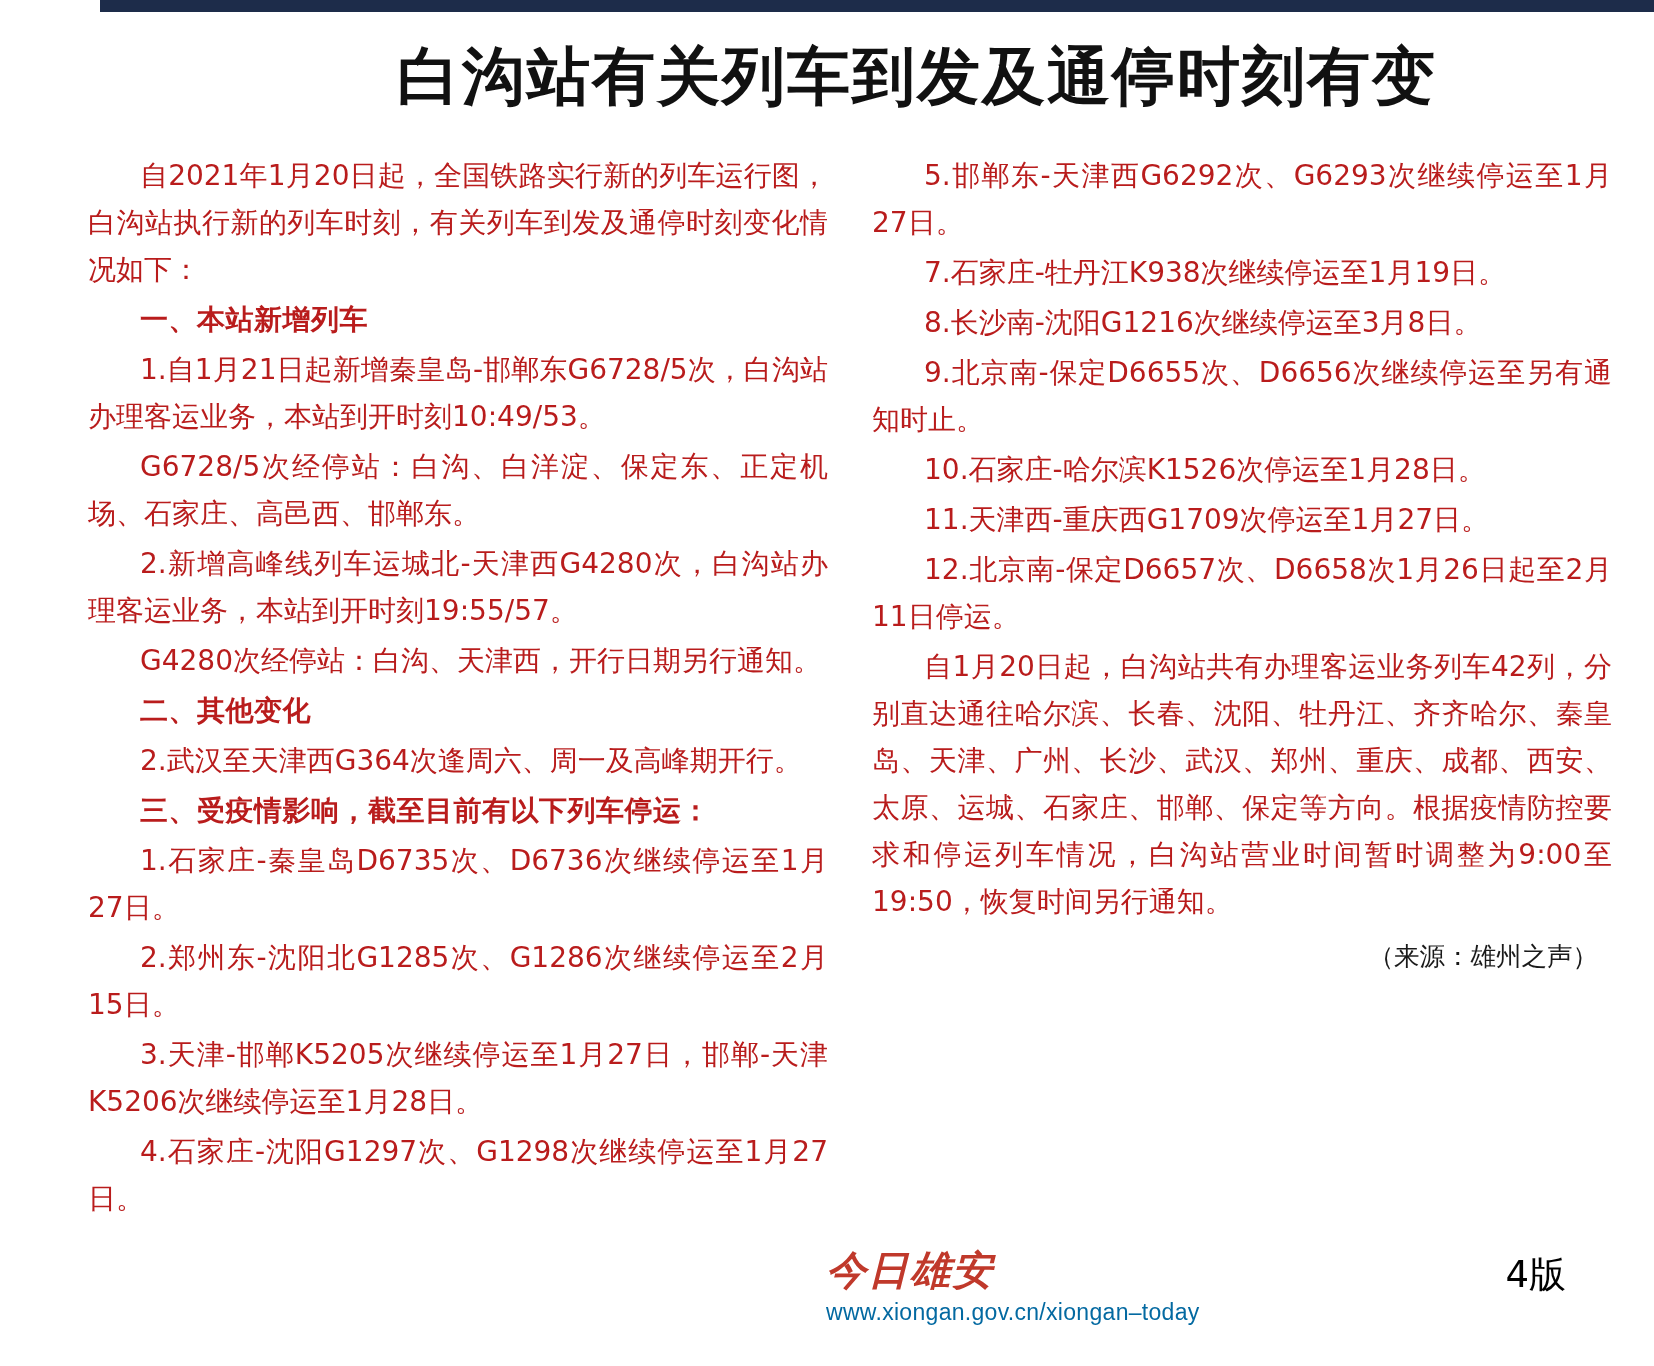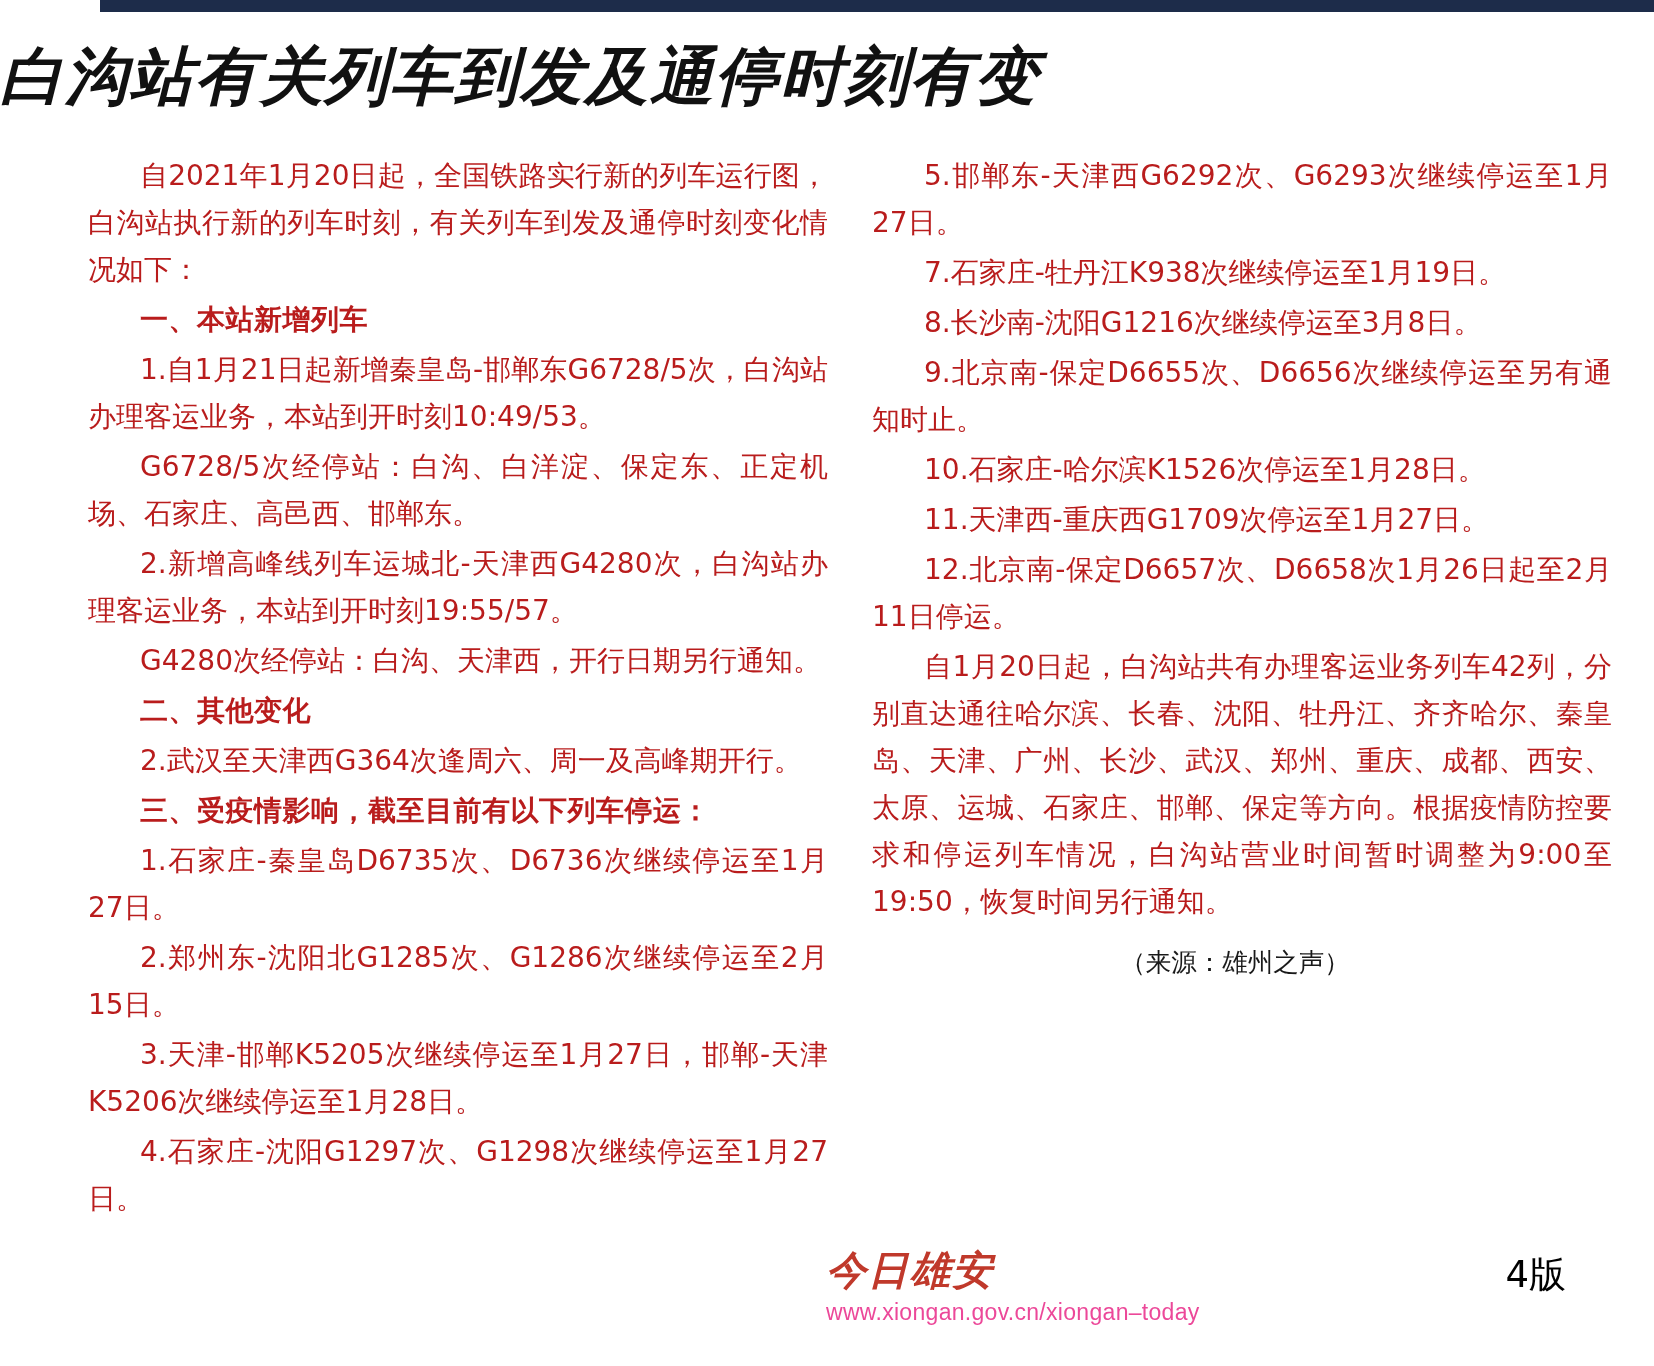--- a/index.html
+++ b/index.html
@@ -31,27 +31,26 @@
   .top-bar .seg-dark {
     flex: 1;
     height: 100%;
     background: #1d2c4a;
   }
   .page-title {
     position: absolute;
     top: 34px;
     left: 0;
     width: 1437px;
-    text-align: left;
+    text-align: right;
     font-size: 63px;
     font-weight: bold;
     letter-spacing: 2px;
     color: #111111;
     font-family: "DejaVu Sans", "Liberation Sans", sans-serif;
-    font-style: italic;
   }
   .columns {
     position: absolute;
     top: 152px;
     left: 0;
     width: 1654px;
     display: flex;
     gap: 44px;
     padding: 0 88px;
     box-sizing: border-box;
@@ -70,26 +69,26 @@
   }
   p.indent {
     text-indent: 52px;
   }
   p.heading {
     font-weight: bold;
     text-indent: 52px;
     letter-spacing: 0.5px;
   }
   .source {
-    margin-top: 16px;
-    text-align: center;
+    margin-top: 8px;
+    text-align: right;
     font-size: 25.5px;
     line-height: 47px;
     padding-right: 14px;
-    font-family: Liberation Mono, monospace;
+    font-family: Liberation Sans, sans-serif;
   }
   .footer {
     position: absolute;
     bottom: 40px;
     left: 0;
     width: 1654px;
     padding: 0 88px;
     box-sizing: border-box;
     display: flex;
     justify-content: flex-end;
@@ -111,21 +110,21 @@
     font-size: 40px;
     font-weight: bold;
     color: #c0392b;
     font-family: "DejaVu Serif", "Liberation Serif", serif;
     letter-spacing: 2px;
     font-style: italic;
     line-height: 1.15;
   }
   .brand-url {
     font-size: 23px;
-    color: #ec4899;
+    color: #0369a1;
     margin-top: 6px;
     font-family: "Liberation Sans", sans-serif;
     letter-spacing: 0.3px;
   }
   .page-num {
     font-size: 37px;
     color: #000000;
     font-family: "DejaVu Sans", "Liberation Sans", sans-serif;
     padding-bottom: 26px;
   }

